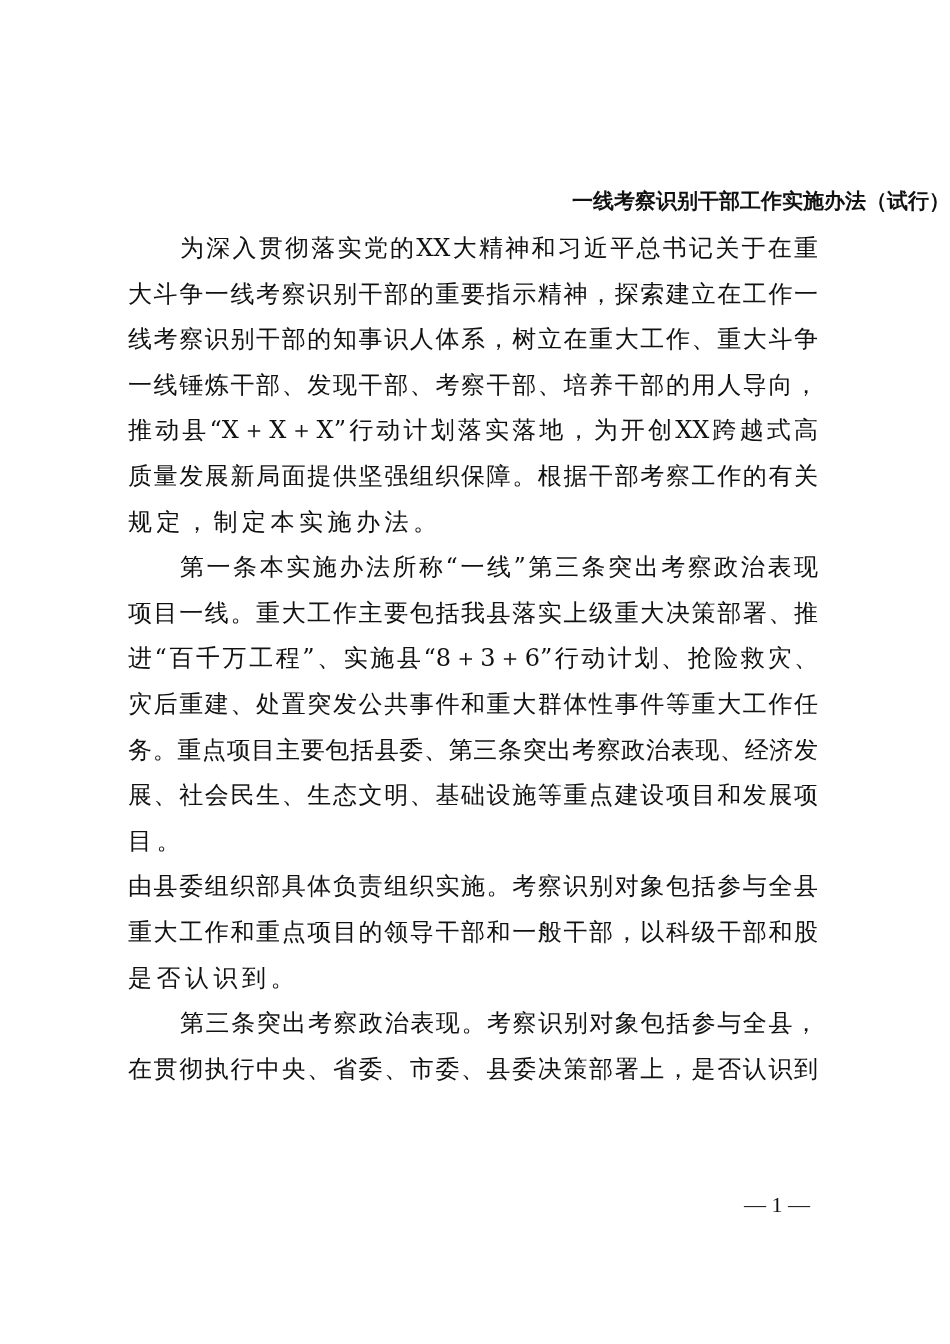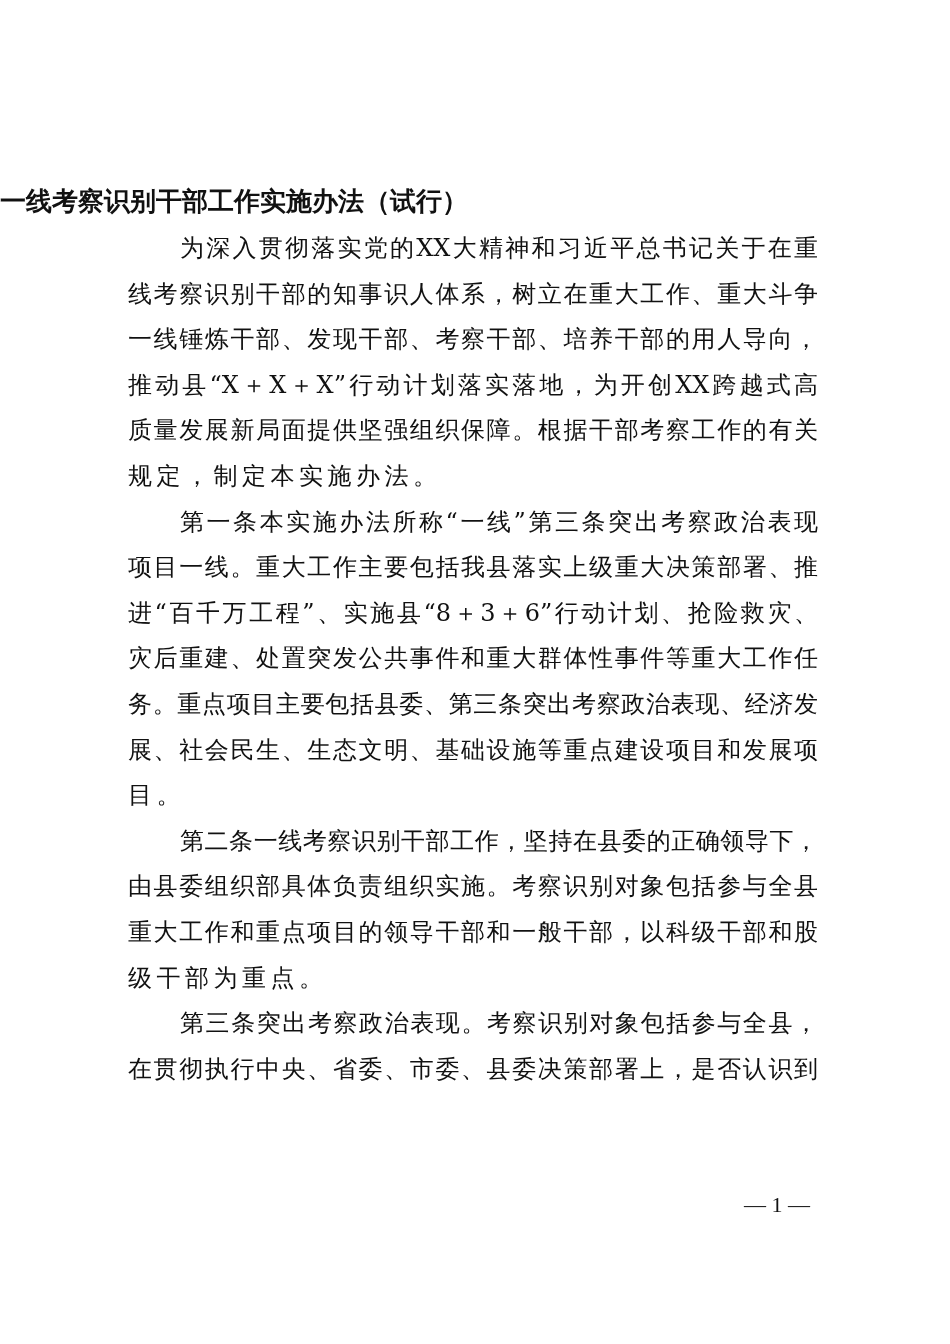--- a/index.html
+++ b/index.html
@@ -1,61 +1,61 @@
 <!DOCTYPE html>
 <html><head>
 <meta charset="utf-8">
 <style>
   html, body { margin: 0; padding: 0; background: #ffffff; }
   body { width: 950px; height: 1344px; position: relative; overflow: hidden;
          font-family: "DejaVu Serif", "Liberation Serif", serif; color: #111111; }
   .page { position: absolute; left: 0; top: 0; width: 950px; height: 1344px; background: #ffffff; }
-  .title { position: absolute; top: 183px; left: 0; width: 950px; text-align: left;
-           font-size: 26px; font-weight: bold; letter-spacing: 0px; line-height: 36px;
+  .title { position: absolute; top: 183px; left: 0; width: 950px; text-align: right;
+           font-size: 21px; font-weight: bold; letter-spacing: 0px; line-height: 36px;
            font-family: "DejaVu Sans", "Liberation Sans", sans-serif; }
   .body { position: absolute; left: 128px; top: 226px; width: 690px; }
   .line { height: 45.6px; line-height: 45.6px; font-size: 24px; white-space: nowrap;
           text-align: justify; text-align-last: justify; letter-spacing: 0; }
   .line.last { text-align-last: left; letter-spacing: 4.5px; }
   .line.indent { padding-left: 52px; }
   .footer { position: absolute; top: 1190px; left: 737px; width: 80px; font-size: 22px;
             line-height: 30px; text-align: center; font-family: "Liberation Serif", serif; }
 </style>
 </head>
 <body>
 
 <div class="page">
   <div class="title">一线考察识别干部工作实施办法（试行）</div>
 
   <div class="body">
 
     <div>
       <div class="line indent">为深入贯彻落实党的XX大精神和习近平总书记关于在重</div>
+      <div class="line">大斗争一线考察识别干部的重要指示精神，探索建立在工作一</div>
       <div class="line">线考察识别干部的知事识人体系，树立在重大工作、重大斗争</div>
       <div class="line">一线锤炼干部、发现干部、考察干部、培养干部的用人导向，</div>
       <div class="line">推动县“X＋X＋X”行动计划落实落地，为开创XX跨越式高</div>
       <div class="line">质量发展新局面提供坚强组织保障。根据干部考察工作的有关</div>
       <div class="line last">规定，制定本实施办法。</div>
     </div>
 
     <div>
       <div class="line indent">第一条本实施办法所称“一线”第三条突出考察政治表现</div>
       <div class="line">项目一线。重大工作主要包括我县落实上级重大决策部署、推</div>
       <div class="line">进“百千万工程”、实施县“8＋3＋6”行动计划、抢险救灾、</div>
       <div class="line">灾后重建、处置突发公共事件和重大群体性事件等重大工作任</div>
       <div class="line">务。重点项目主要包括县委、第三条突出考察政治表现、经济发</div>
       <div class="line">展、社会民生、生态文明、基础设施等重点建设项目和发展项</div>
       <div class="line last">目。</div>
     </div>
 
     <div>
-      <div class="line indent">第二条一线考察识别干部工作，坚持在县委的正确领导下，</div>
       <div class="line">由县委组织部具体负责组织实施。考察识别对象包括参与全县</div>
       <div class="line">重大工作和重点项目的领导干部和一般干部，以科级干部和股</div>
-      <div class="line last">级干部为重点。</div>
+      <div class="line last">是否认识到。</div>
     </div>
 
     <div>
       <div class="line indent">第三条突出考察政治表现。考察识别对象包括参与全县，</div>
       <div class="line">在贯彻执行中央、省委、市委、县委决策部署上，是否认识到</div>
     </div>
   </div>
 
   <div class="footer">— 1 —</div>
 </div>

